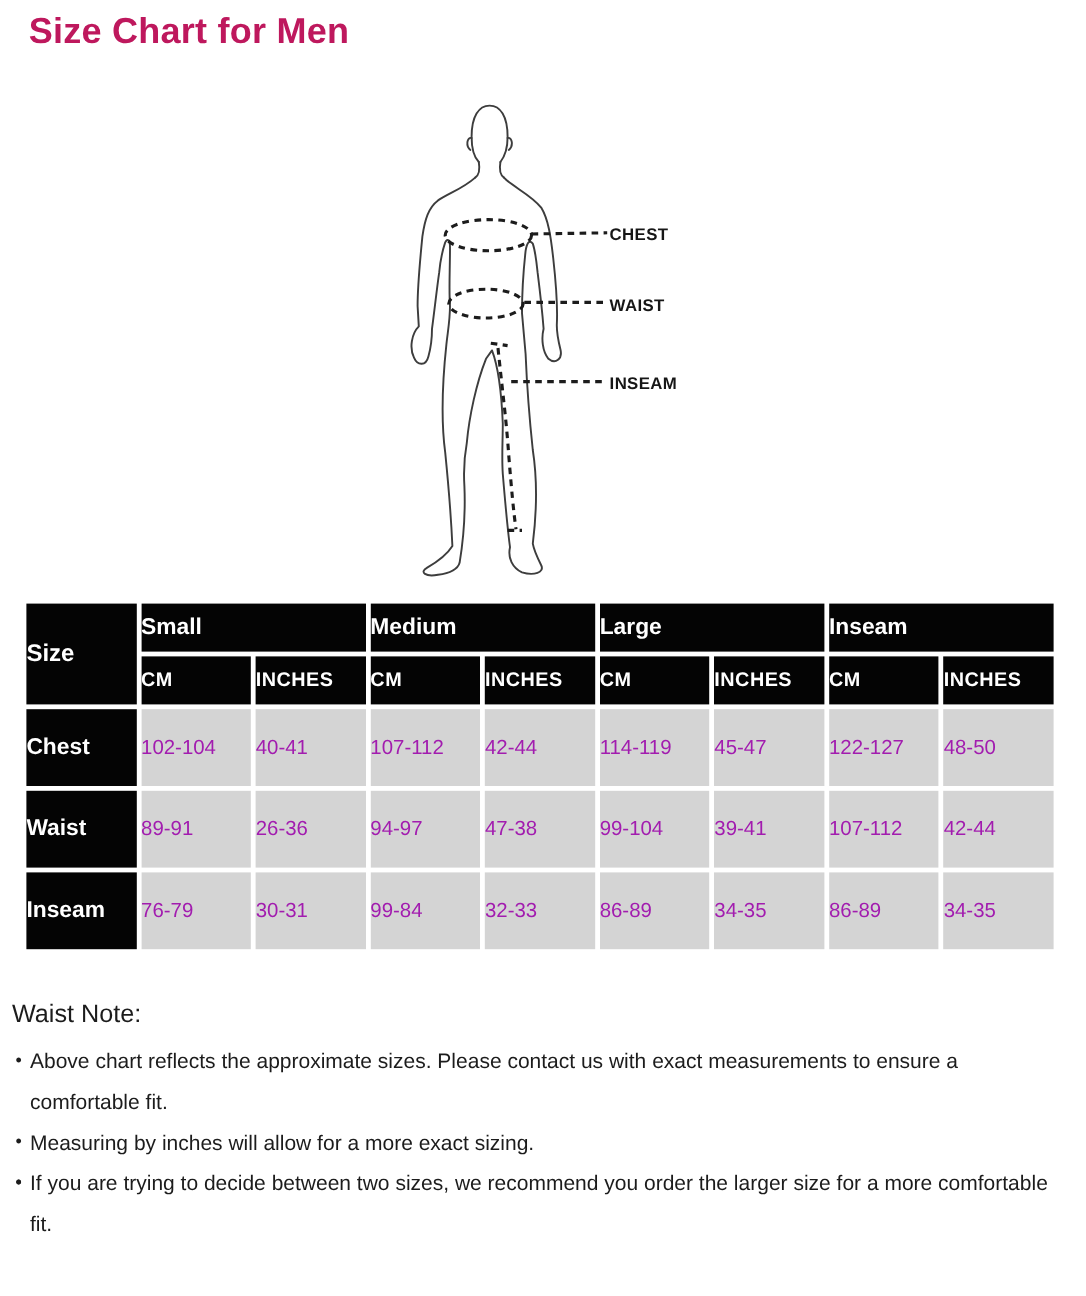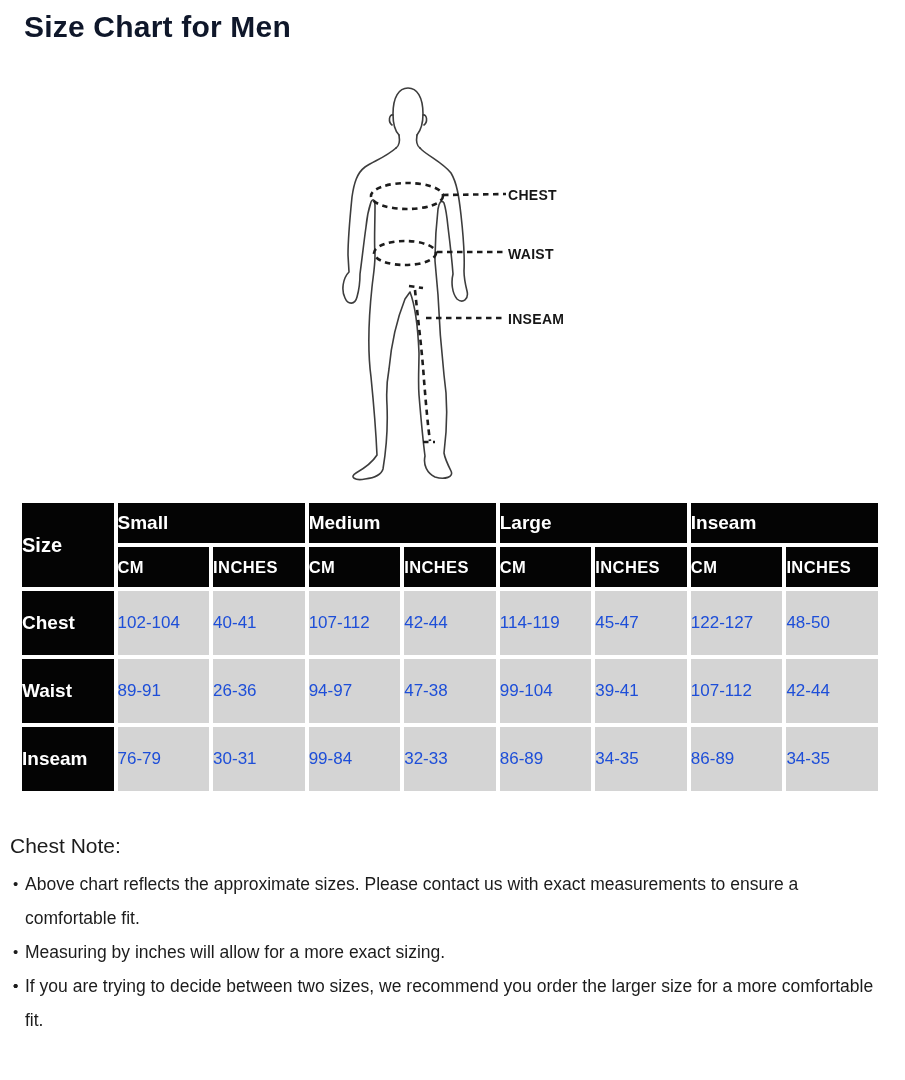--- a/index.html
+++ b/index.html
@@ -2,21 +2,21 @@
 <html><head>
 <meta charset="utf-8">
 <style>
   html,body { margin:0; padding:0; background:#ffffff; }
   .page {
     position:relative; width:905px; height:1080px; background:#ffffff;
     font-family:"Liberation Sans", sans-serif; overflow:hidden; color:#121212;
   }
   .page-title {
     position:absolute; left:24px; top:10px; margin:0;
-    font-size:30px; font-weight:700; color:#0f172a; letter-spacing:0.2px;text-align:right;
+    font-size:30px; font-weight:700; color:#be185d; letter-spacing:0.2px;text-align:right;
   }
   
   .figure-wrap { position:absolute; left:0; top:0; width:905px; height:500px; }
   .body-svg { position:absolute; left:330px; top:85px; }
   .fig-label {
     position:absolute; font-size:14px; font-weight:700; color:#161616;
     letter-spacing:0.3px; line-height:16px;
   }
   .lbl-chest  { left:508px; top:187px; }
   .lbl-waist  { left:508px; top:246px; }
@@ -27,21 +27,21 @@
     border-collapse:separate; border-spacing:4px; table-layout:fixed;
   }
   .size-table th, .size-table td {
     text-align:left; vertical-align:middle; padding:0; overflow:hidden;
   }
   .hdr-cell { background:#040404; color:#ffffff; font-weight:700; }
   .corner-cell { font-size:20px; }
   .group-cell { height:40px; font-size:19px; }
   .unit-cell  { height:40px; font-size:16.5px; letter-spacing:0.4px; }
   .rowlabel-cell { background:#040404; color:#ffffff; font-weight:700; font-size:19px; height:64px; }
-  .value-cell { background:#d4d4d4; color:#1d4ed8; font-size:17px; height:64px; font-weight:400; }
+  .value-cell { background:#d4d4d4; color:#a21caf; font-size:17px; height:64px; font-weight:400; }
   
   .notes { position:absolute; left:10px; top:832px; width:872px; color:#1c1c1c; }
   .notes-heading { font-size:21px; font-weight:400; line-height:28px; margin-bottom:7px; }
   .notes-list { list-style:none; margin:0; padding:0; }
   .note-item { position:relative; padding-left:15px; font-size:17.5px; line-height:34px; }
   .bullet { position:absolute; left:3px; top:0; font-size:15px; }
 </style>
 </head>
 <body>
 
@@ -172,21 +172,21 @@
       <td class="value-cell">32-33</td>
       <td class="value-cell">86-89</td>
       <td class="value-cell">34-35</td>
       <td class="value-cell">86-89</td>
       <td class="value-cell">34-35</td>
     </tr>
   </tbody>
     </table>
 
   <div class="notes">
-    <div class="notes-heading">Chest Note:</div>
+    <div class="notes-heading">Waist Note:</div>
     <ul class="notes-list">
       <li class="note-item">
         <span class="bullet">•</span>
         <span>Above chart reflects the approximate sizes. Please contact us with exact measurements to ensure a comfortable fit.</span>
       </li>
       <li class="note-item">
         <span class="bullet">•</span>
         <span>Measuring by inches will allow for a more exact sizing.</span>
       </li>
       <li class="note-item">

